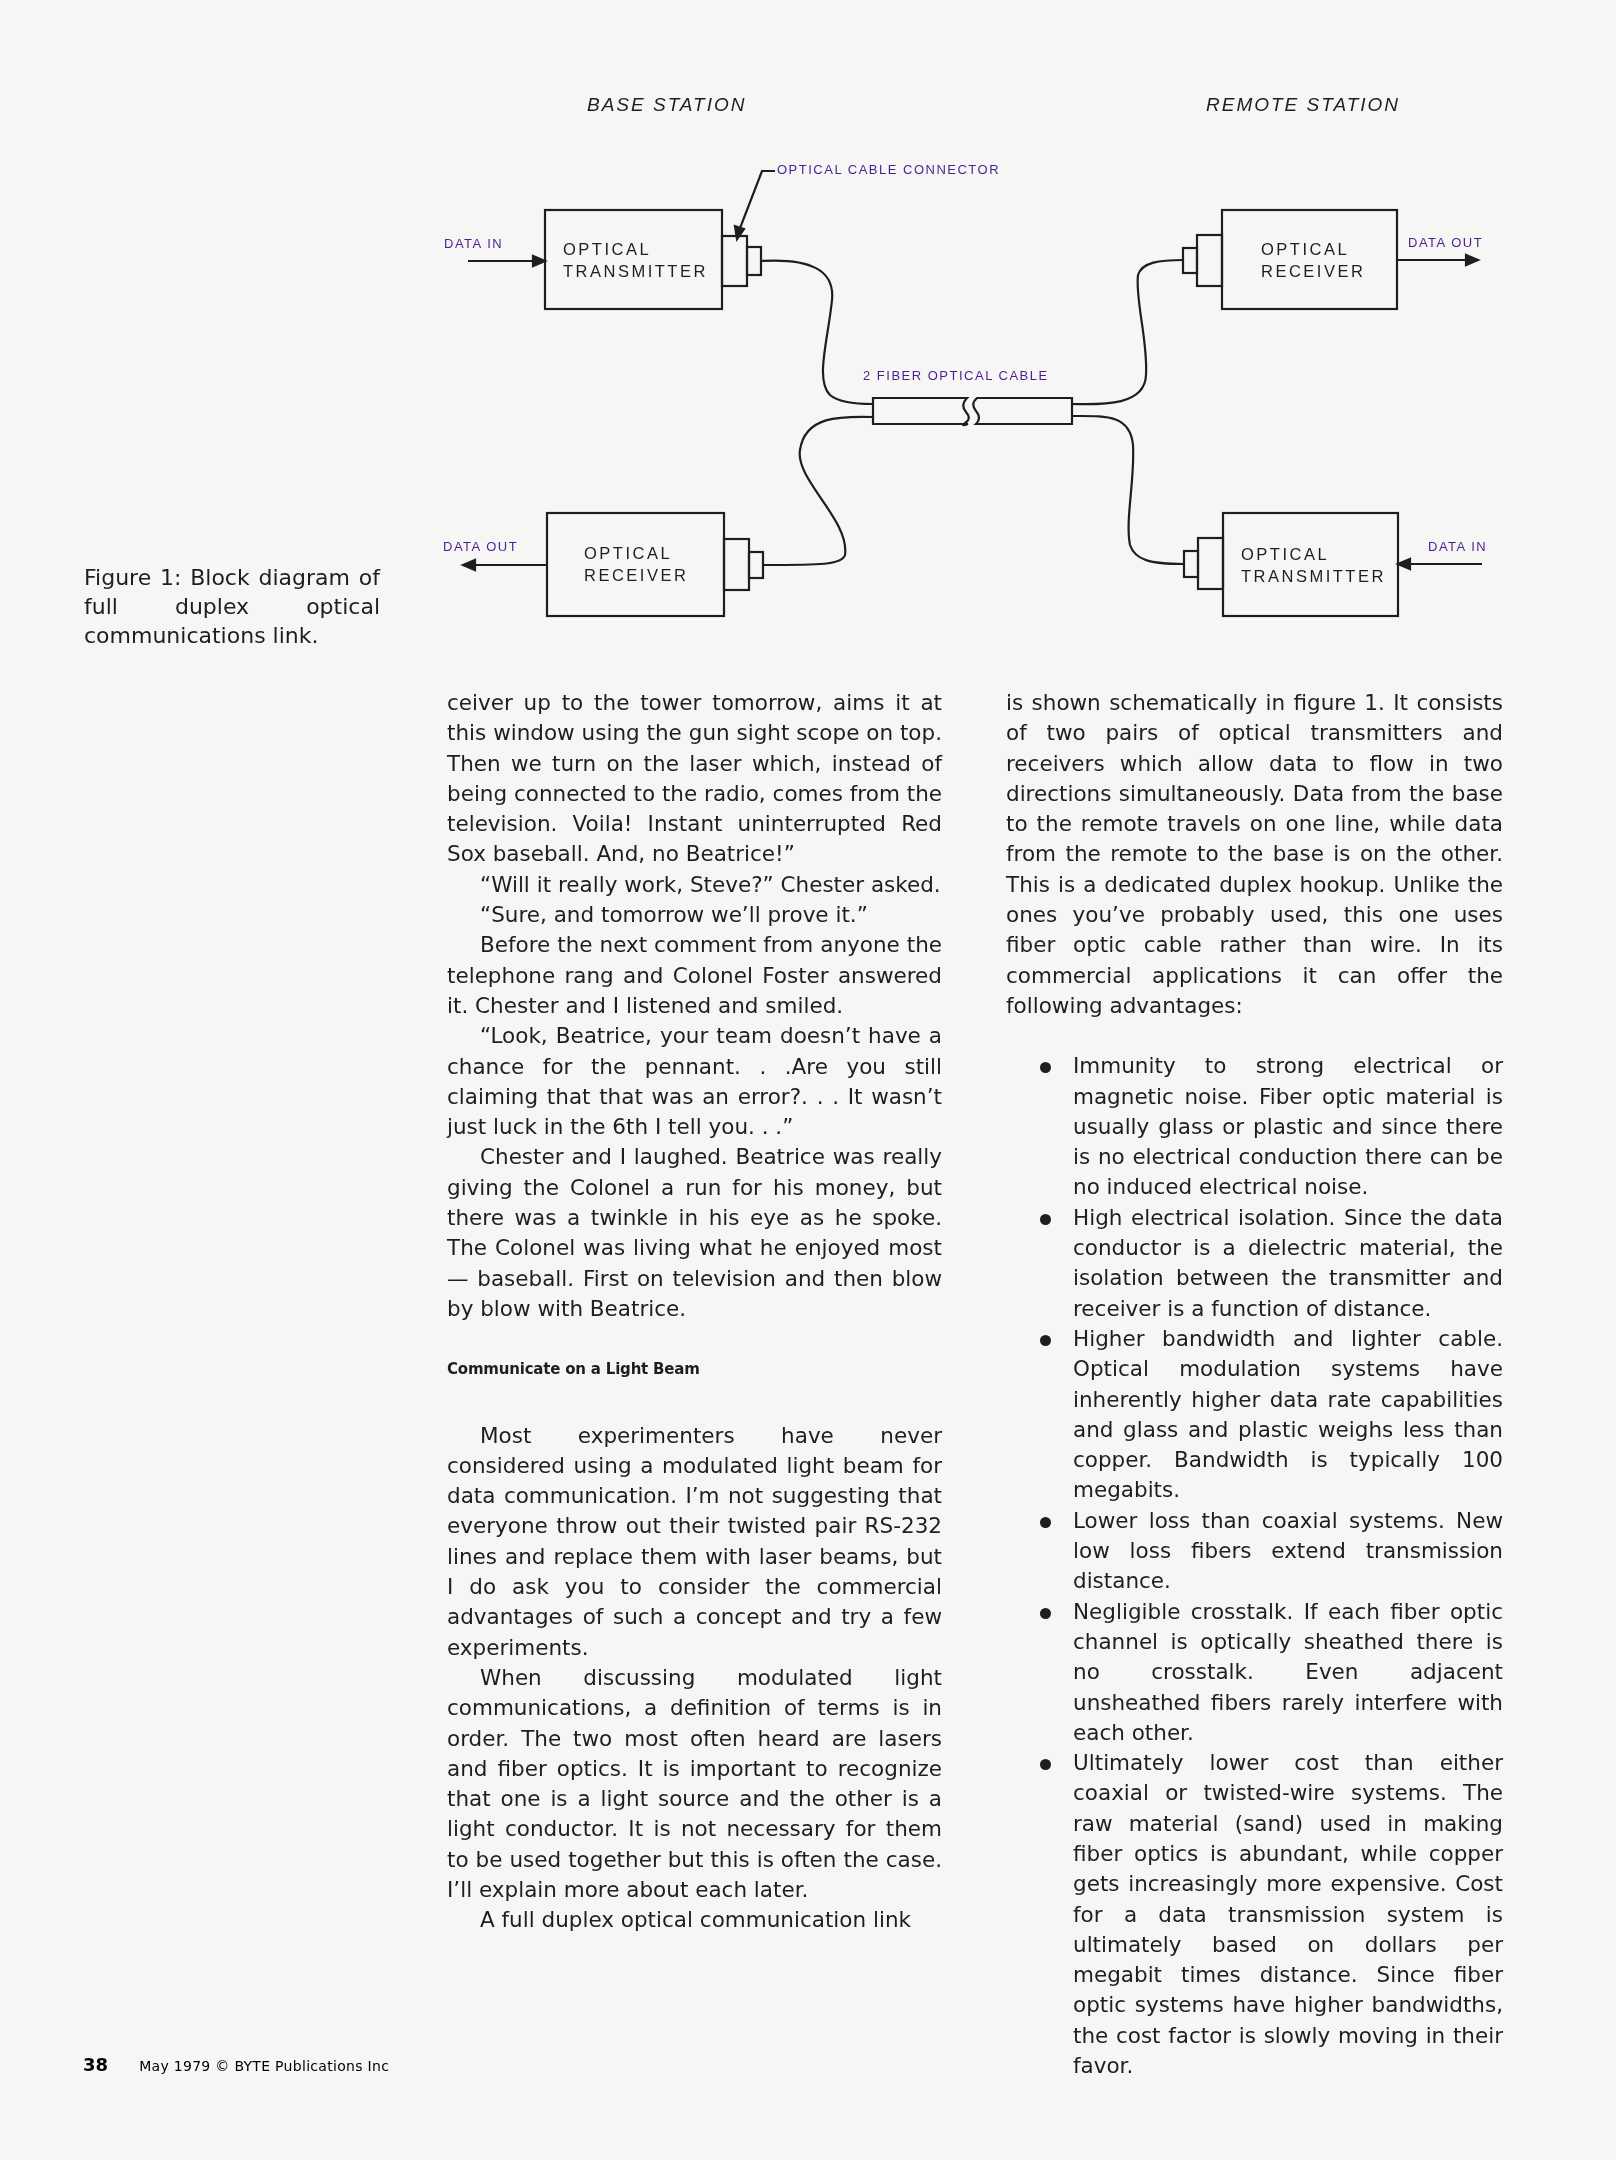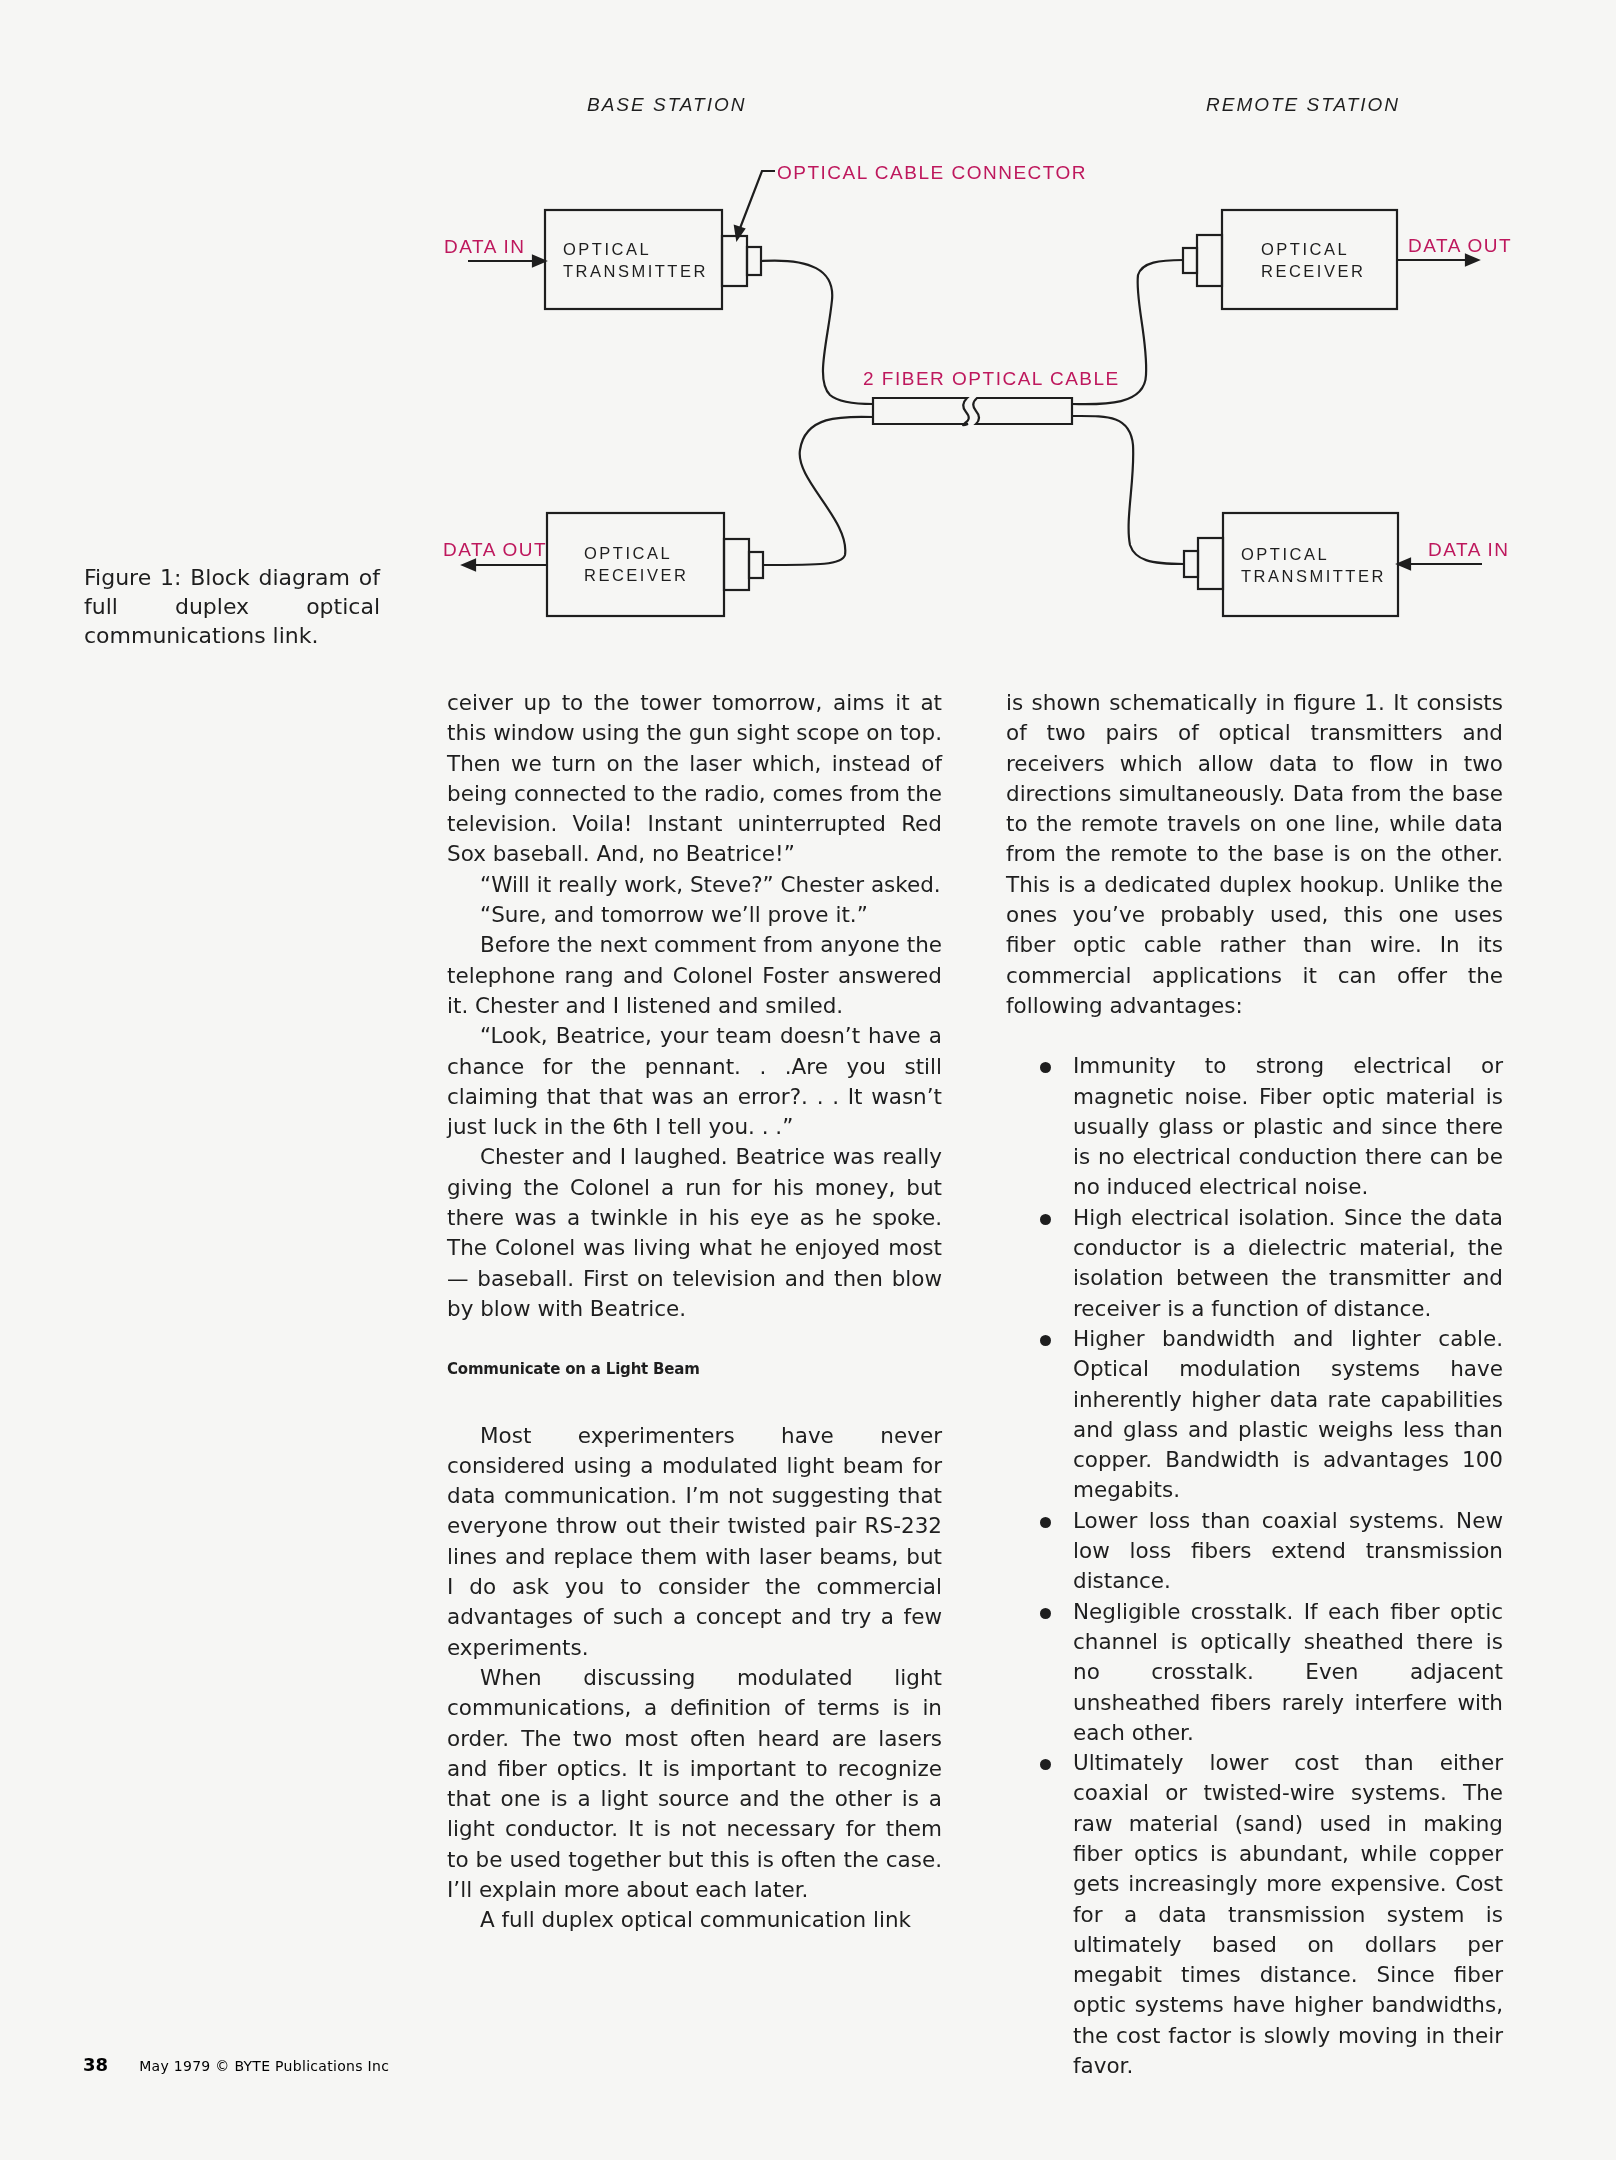--- a/index.html
+++ b/index.html
@@ -7,23 +7,23 @@
       width: 1616px; height: 2160px;
       background: #f6f6f4;
       position: relative;
       overflow: hidden;
       color: #1c1c1c;
       font-family: "DejaVu Sans", sans-serif;
     }
     .diag-label {
       position: absolute;
       font-family: "Liberation Sans", sans-serif;
-      font-size: 19px;
+      font-size: 13px;
       letter-spacing: 1.5px;
-      color: #be185d;
+      color: #4c1d95;
       white-space: nowrap;
       line-height: 1;
     }
     .station {
       position: absolute;
       font-family: "Liberation Sans", sans-serif;
       font-style: italic;
       font-size: 19px;
       letter-spacing: 2px;
       color: #1e1e1e;
@@ -183,21 +183,21 @@
   <p class="ind">Most experimenters have never considered using a modulated light beam for data communication. I’m not suggesting that everyone throw out their twisted pair RS-232 lines and replace them with laser beams, but I do ask you to consider the commercial advantages of such a concept and try a few experiments.</p>
   <p class="ind">When discussing modulated light communications, a definition of terms is in order. The two most often heard are lasers and fiber optics. It is important to recognize that one is a light source and the other is a light conductor. It is not necessary for them to be used together but this is often the case. I’ll explain more about each later.</p>
   <p class="ind">A full duplex optical communication link</p>
 </div>
 
 <div class="col col-right">
   <p>is shown schematically in figure 1. It consists of two pairs of optical transmitters and receivers which allow data to flow in two directions simultaneously. Data from the base to the remote travels on one line, while data from the remote to the base is on the other. This is a dedicated duplex hookup. Unlike the ones you’ve probably used, this one uses fiber optic cable rather than wire. In its commercial applications it can offer the following advantages:</p>
   <ul class="adv">
     <li><span class="bullet"></span><span>Immunity to strong electrical or magnetic noise. Fiber optic material is usually glass or plastic and since there is no electrical conduction there can be no induced electrical noise.</span></li>
     <li><span class="bullet"></span><span>High electrical isolation. Since the data conductor is a dielectric material, the isolation between the transmitter and receiver is a function of distance.</span></li>
-    <li><span class="bullet"></span><span>Higher bandwidth and lighter cable. Optical modulation systems have inherently higher data rate capabilities and glass and plastic weighs less than copper. Bandwidth is advantages 100 megabits.</span></li>
+    <li><span class="bullet"></span><span>Higher bandwidth and lighter cable. Optical modulation systems have inherently higher data rate capabilities and glass and plastic weighs less than copper. Bandwidth is typically 100 megabits.</span></li>
     <li><span class="bullet"></span><span>Lower loss than coaxial systems. New low loss fibers extend transmission distance.</span></li>
     <li><span class="bullet"></span><span>Negligible crosstalk. If each fiber optic channel is optically sheathed there is no crosstalk. Even adjacent unsheathed fibers rarely interfere with each other.</span></li>
     <li><span class="bullet"></span><span>Ultimately lower cost than either coaxial or twisted-wire systems. The raw material (sand) used in making fiber optics is abundant, while copper gets increasingly more expensive. Cost for a data transmission system is ultimately based on dollars per megabit times distance. Since fiber optic systems have higher bandwidths, the cost factor is slowly moving in their favor.</span></li>
   </ul>
 </div>
 
 <div class="footer">
   <span class="pg">38</span>
   <span class="cr">May 1979 © BYTE Publications Inc</span>
 </div>

